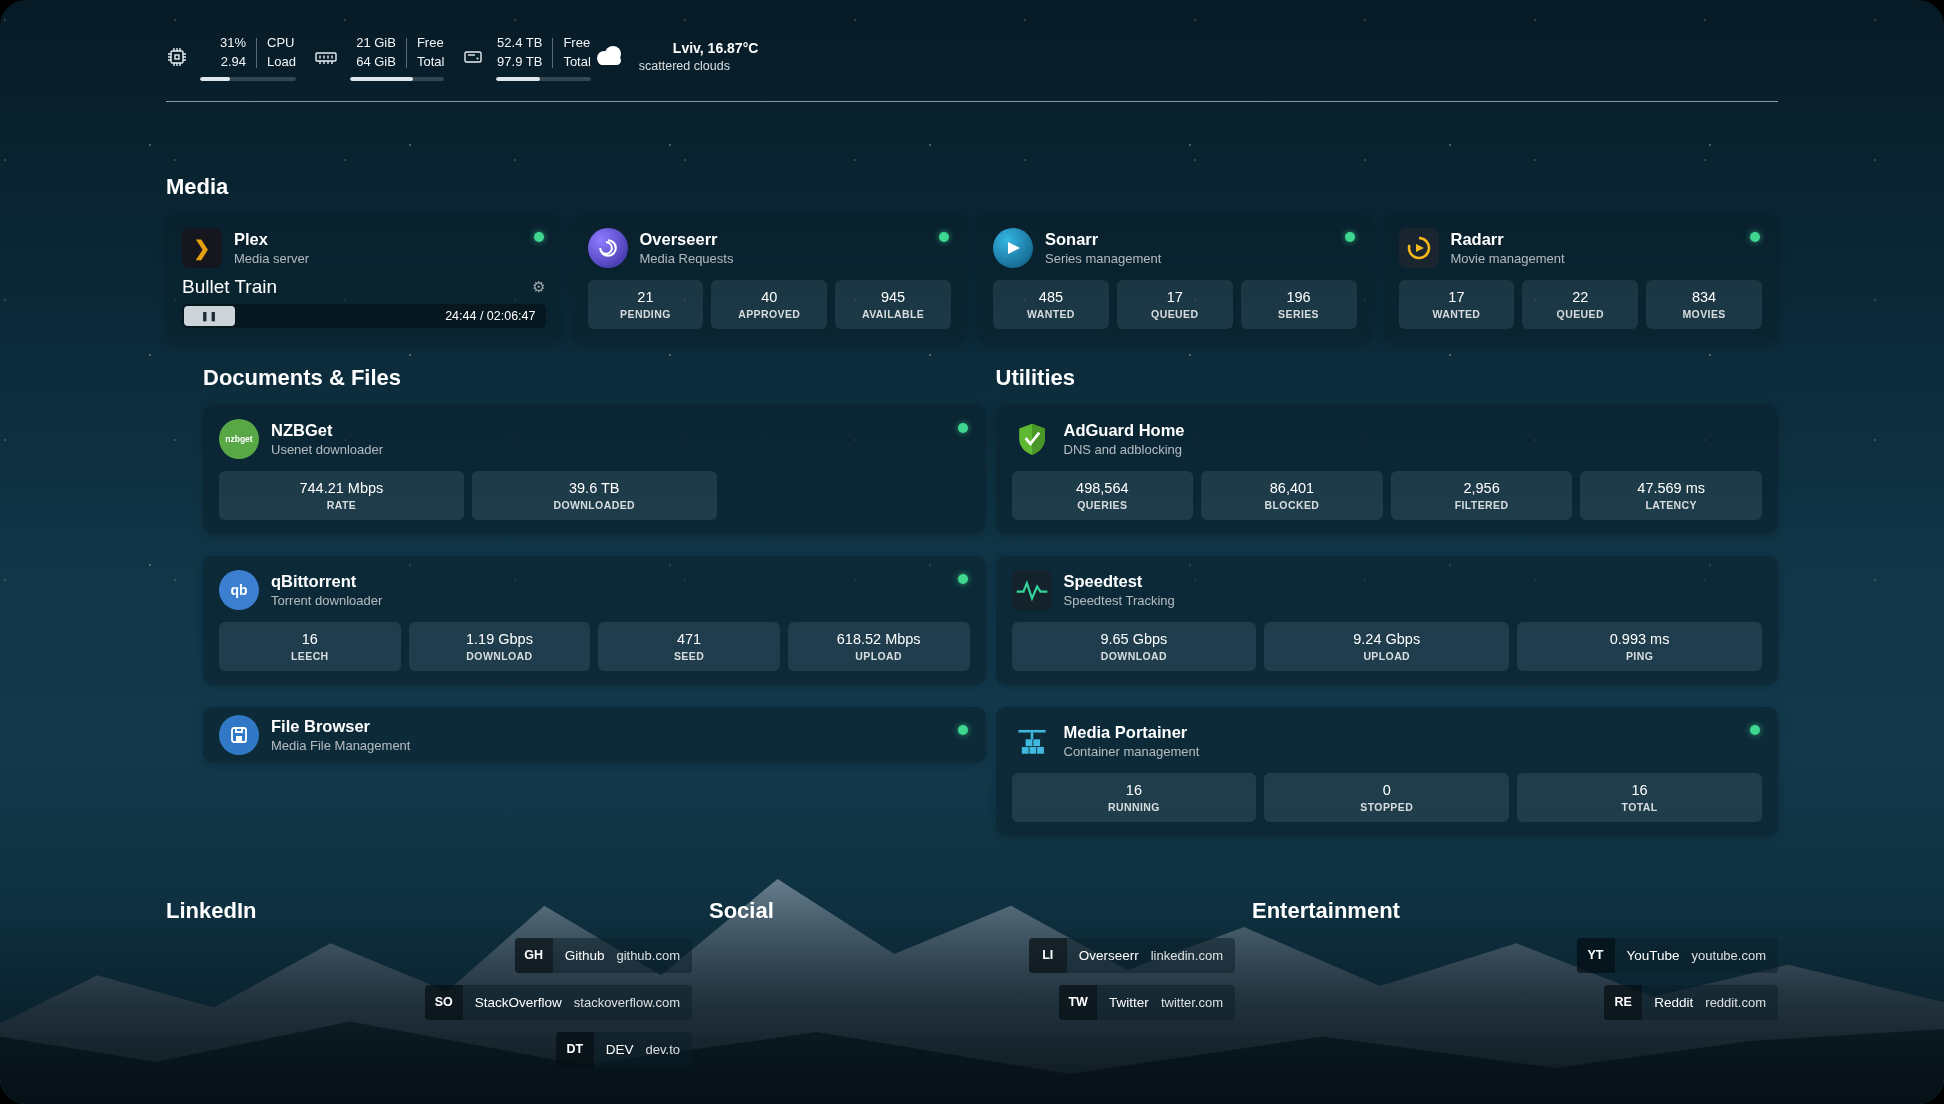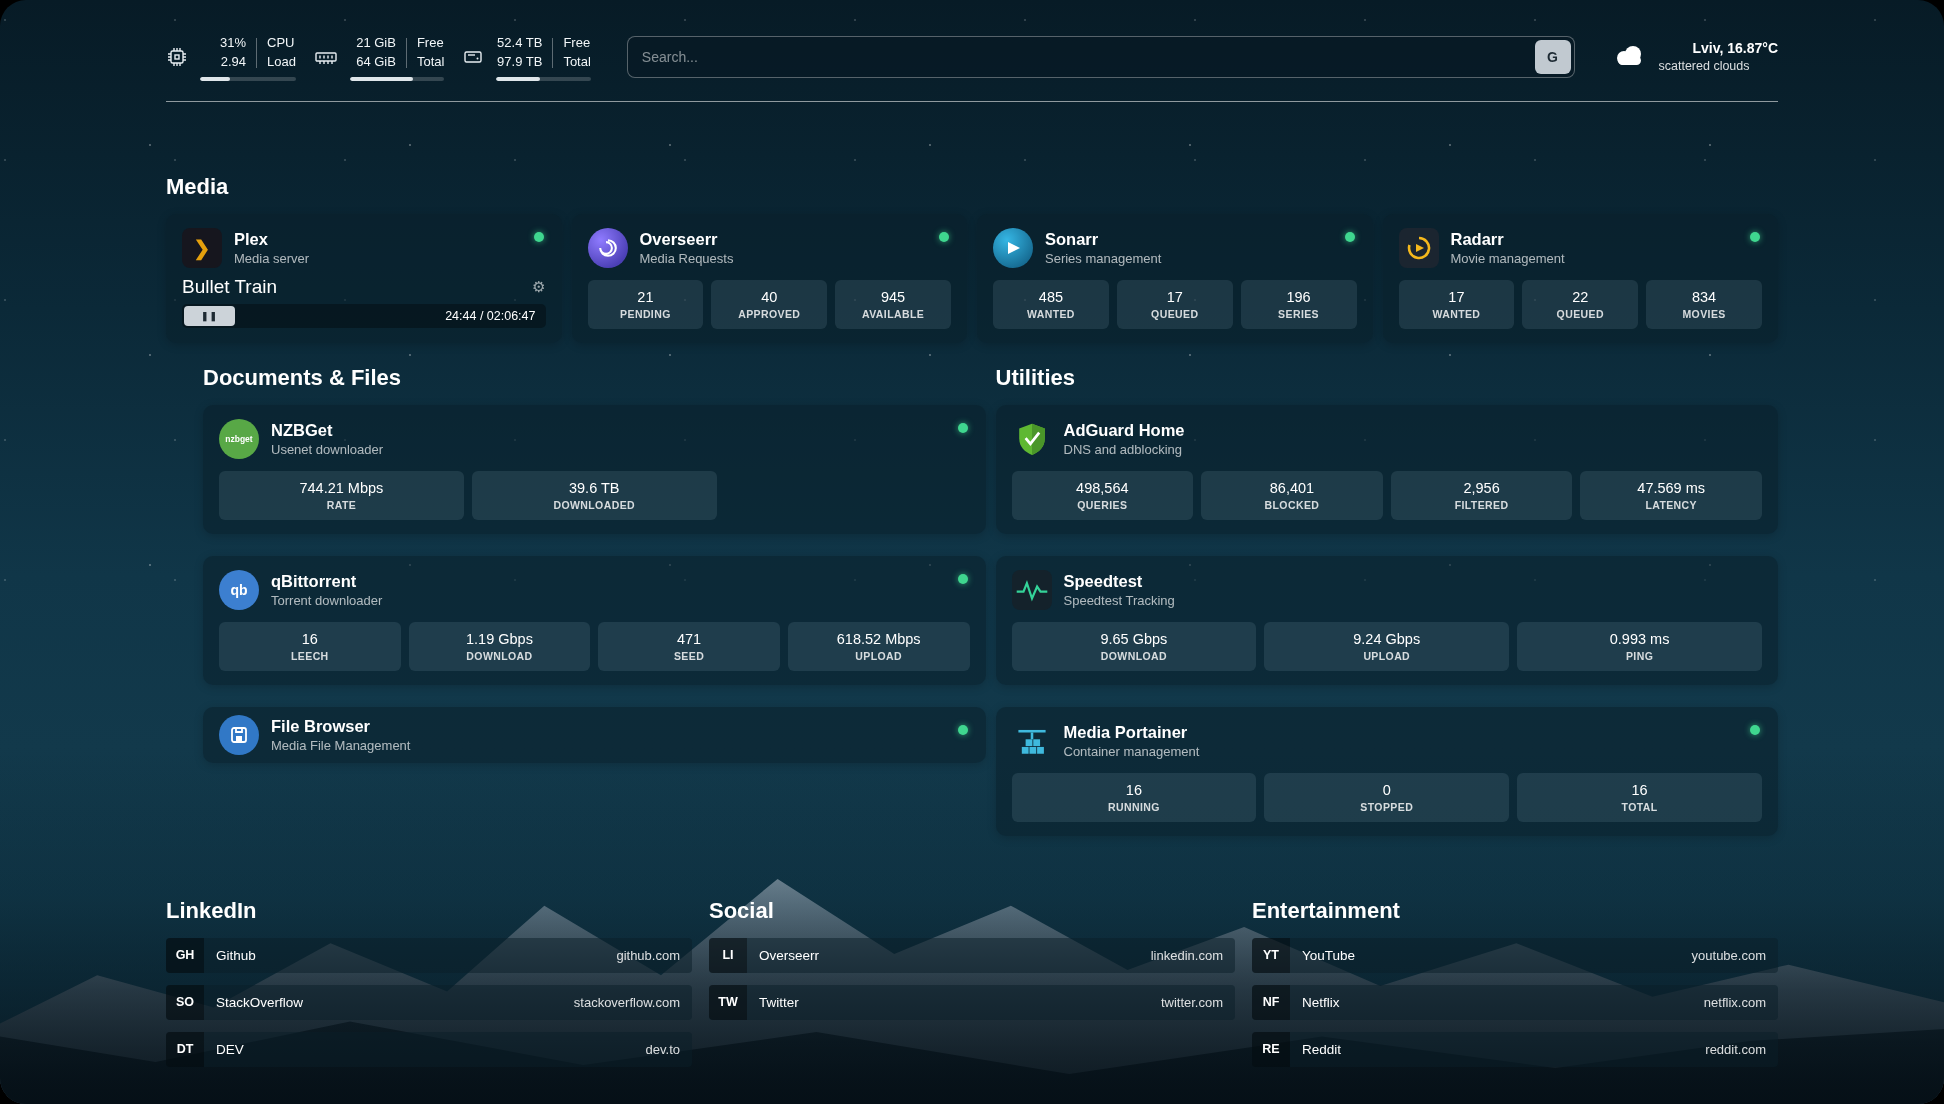--- a/index.html
+++ b/index.html
@@ -89,21 +89,21 @@
   .i-sonarr{background:radial-gradient(circle at 35% 30%, #35b6e4, #15688f 80%); border-radius:50%;}
   .i-radarr{background:#1b2530;}
   .i-nzbget{background:#58a846; border-radius:50%; font-size:8.5px; color:#fff;}
   .i-qb{background:#3c7fd0; border-radius:50%; font-size:14px; color:#fff;}
   .i-adguard{background:transparent;}
   .i-speedtest{background:#14222b;}
   .i-fb{background:#3178c6; border-radius:50%;}
   .i-portainer{background:transparent;}
   
   .grid-bottom{display:grid; grid-template-columns:1fr 1fr 1fr; gap:17px;}
-  .bm-list{display:flex; flex-direction:column; gap:12px;}
+  .bm-list{display:flex; flex-direction:column; gap:12px;align-items:flex-end;}
   .bm-row{display:flex; align-items:center; gap:12px; height:35px; background:rgba(9,30,40,.5);
     border-radius:4px; overflow:hidden; padding-right:12px; cursor:pointer;}
   .bm-abbr{width:38px; height:100%; background:rgba(0,0,0,.38); display:flex; align-items:center; justify-content:center;
     font-size:12.5px; font-weight:bold; color:#fff; flex:0 0 38px;}
   .bm-name{font-size:13.5px; color:#fff; flex:1;}
   .bm-url{font-size:13px; color:rgba(255,255,255,.85);}
 </style>
 </head>
 <body>
 
@@ -189,24 +189,20 @@
                 <span>Total</span>
               </div>
             </div>
             <div class="m-bar">
               <div class="m-fill" style="width: 46%;"></div>
             </div>
           </div>
         </div>
       </div>
 
-      <div class="search">
-        <input type="text" placeholder="Search..." style="">
-        <button class="search-btn">G</button>
-      </div>
 
       <div class="weather">
         <span>
           <svg width="36" height="26" viewBox="0 0 36 26" fill="#fff">
             <circle cx="13" cy="16" r="7"></circle>
               <circle cx="22" cy="12" r="8"></circle>
               <rect x="7" y="14" width="23" height="9" rx="4.5"></rect>
           </svg>
         </span>
         <div class="weather-txt">
@@ -546,25 +542,20 @@
 
       <div>
         <h2 class="sec-title t-bottom">Entertainment</h2>
         <div class="bm-list">
           <div class="bm-row">
             <span class="bm-abbr">YT</span>
             <span class="bm-name">YouTube</span>
             <span class="bm-url">youtube.com</span>
           </div>
           <div class="bm-row">
-            <span class="bm-abbr">NF</span>
-            <span class="bm-name">Netflix</span>
-            <span class="bm-url">netflix.com</span>
-          </div>
-          <div class="bm-row">
             <span class="bm-abbr">RE</span>
             <span class="bm-name">Reddit</span>
             <span class="bm-url">reddit.com</span>
           </div>
         </div>
       </div>
     </div>
 
   </div>
 </div>

